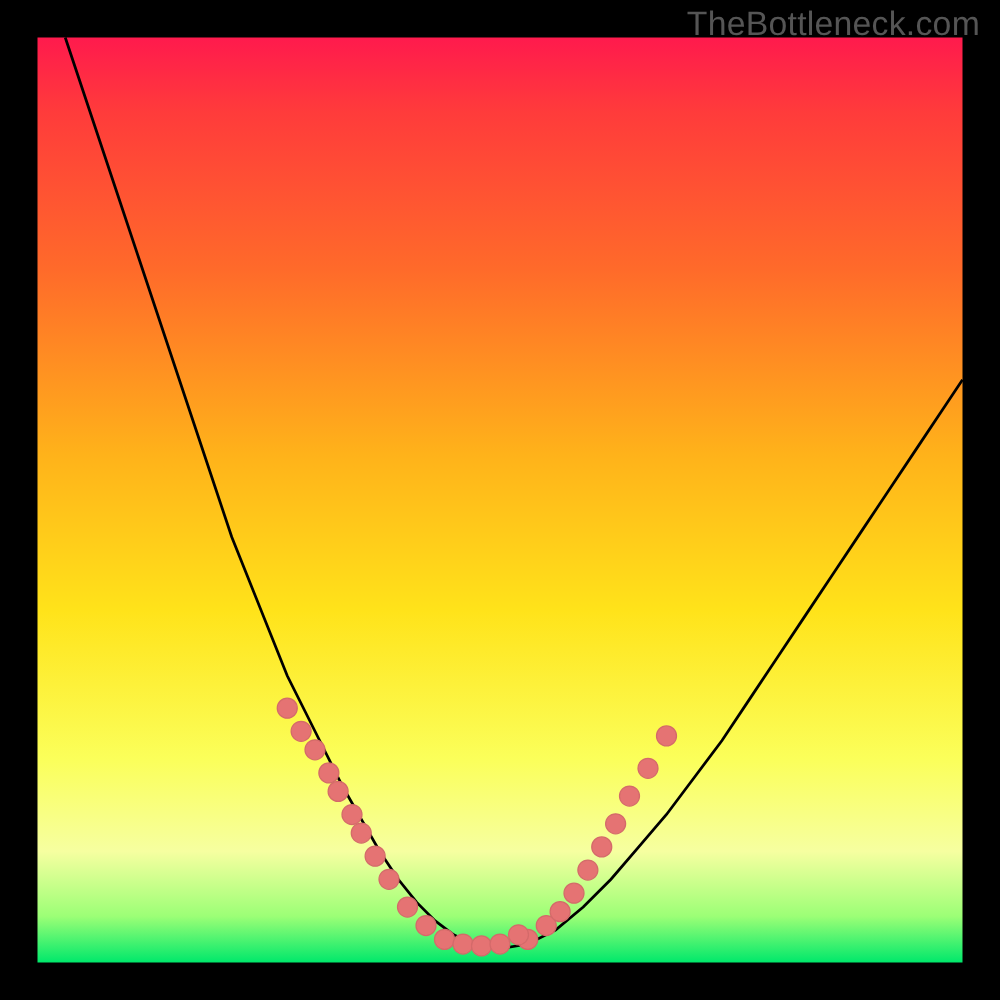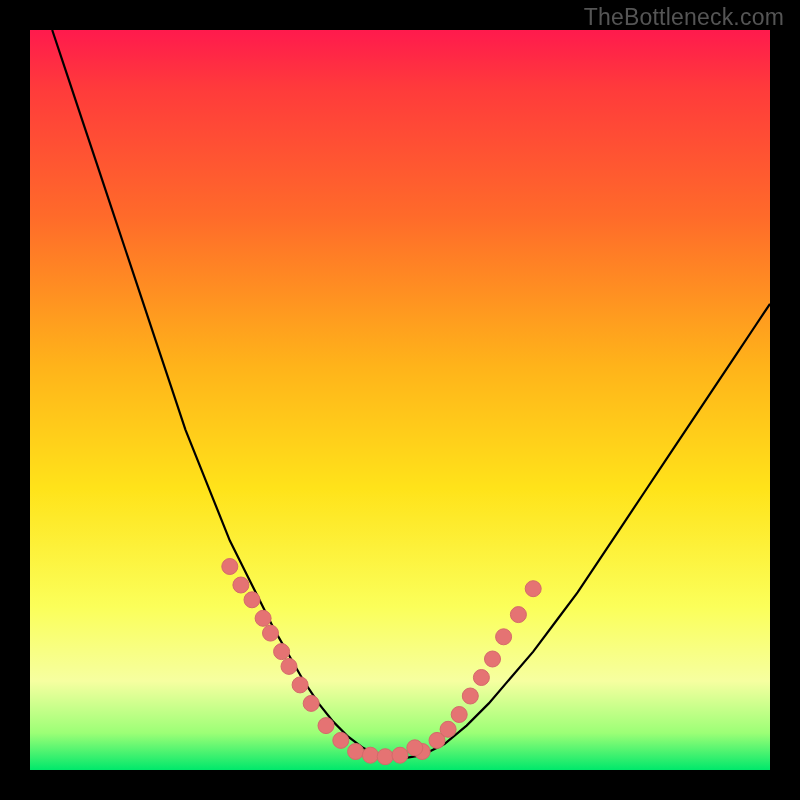--- a/index.html
+++ b/index.html
@@ -38,21 +38,21 @@
     position: absolute;
     left: 0; top: 0;
     width: 740px; height: 740px;
     overflow: visible;
   }
   .watermark {
     position: absolute;
     top: 4px;
     right: 16px;
     color: #555;
-    font-size: 23px;
+    font-size: 27px;
     font-weight: 500;
     letter-spacing: 0.2px;
     user-select: none;
   }
 </style>
 </head>
 <body>
 
 <div class="frame">
   <div class="plot">

